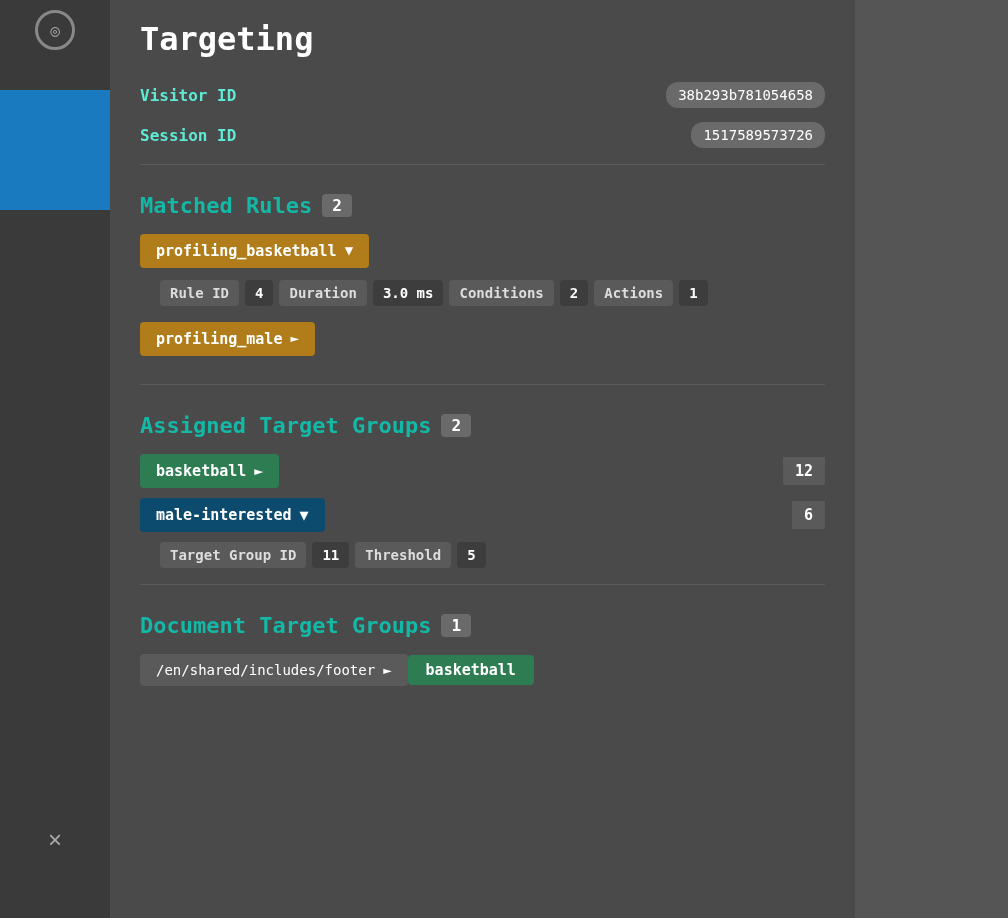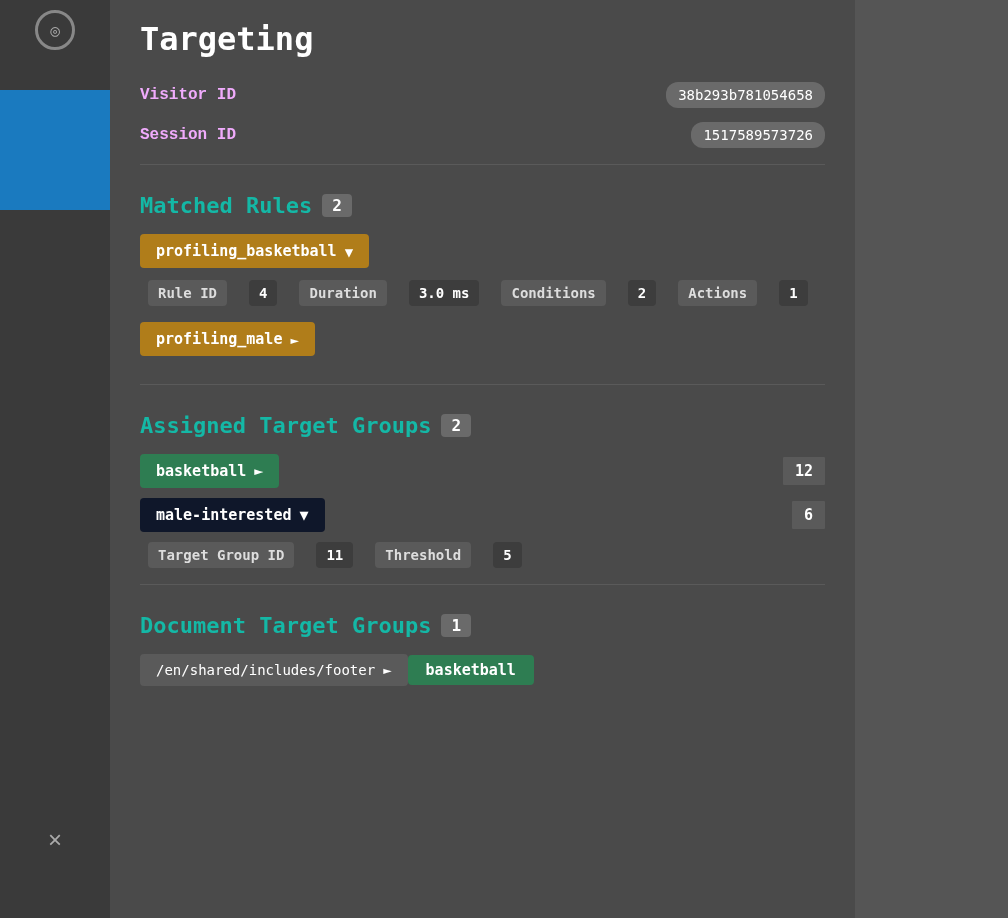--- a/index.html
+++ b/index.html
@@ -82,22 +82,21 @@
     .field-row {
       display: flex;
       align-items: center;
       justify-content: space-between;
       margin-bottom: 14px;
     }
 
     .field-label {
       font-size: 16px;
       font-weight: 700;
-      color: #f0abfc;
-      font-family: Liberation Mono, monospace;
+      color: #5eead4;
     }
 
     .field-value-badge {
       background: #6a6a6a;
       color: #ffffff;
       padding: 5px 12px;
       border-radius: 12px;
       font-size: 14px;
       font-family: monospace;
     }
@@ -120,43 +119,43 @@
       background: #6a6a6a;
       color: #ffffff;
       padding: 2px 10px;
       border-radius: 4px;
       font-size: 16px;
       font-weight: 600;
     }
 
     .rule-button {
       display: inline-flex;
-      align-items: flex-end;
+      align-items: flex-start;
       gap: 8px;
       background: #b07d1a;
       color: #ffffff;
       padding: 8px 16px;
       border-radius: 4px;
       font-size: 15px;
       font-family: monospace;
       font-weight: 600;
       cursor: pointer;
       border: none;
       margin-bottom: 12px;
     }
 
     .rule-button .arrow {
       font-size: 14px;
     }
 
     .rule-meta-row {
       display: flex;
       align-items: flex-start;
-      gap: 22px;
-      margin-left: 8px;
+      gap: 6px;
+      margin-left: 20px;
       margin-bottom: 16px;
       flex-wrap: wrap;
     }
 
     .meta-label {
       background: #5a5a5a;
       color: #dddddd;
       padding: 5px 10px;
       border-radius: 4px;
       font-size: 14px;
@@ -184,21 +183,21 @@
       font-family: monospace;
       font-weight: 600;
       cursor: pointer;
       border: none;
     }
 
     .target-group-button-orange {
       display: inline-flex;
       align-items: center;
       gap: 8px;
-      background: #0f172a;
+      background: #0c4a6e;
       color: #ffffff;
       padding: 8px 16px;
       border-radius: 4px;
       font-size: 15px;
       font-family: monospace;
       font-weight: 600;
       cursor: pointer;
       border: none;
     }
 

